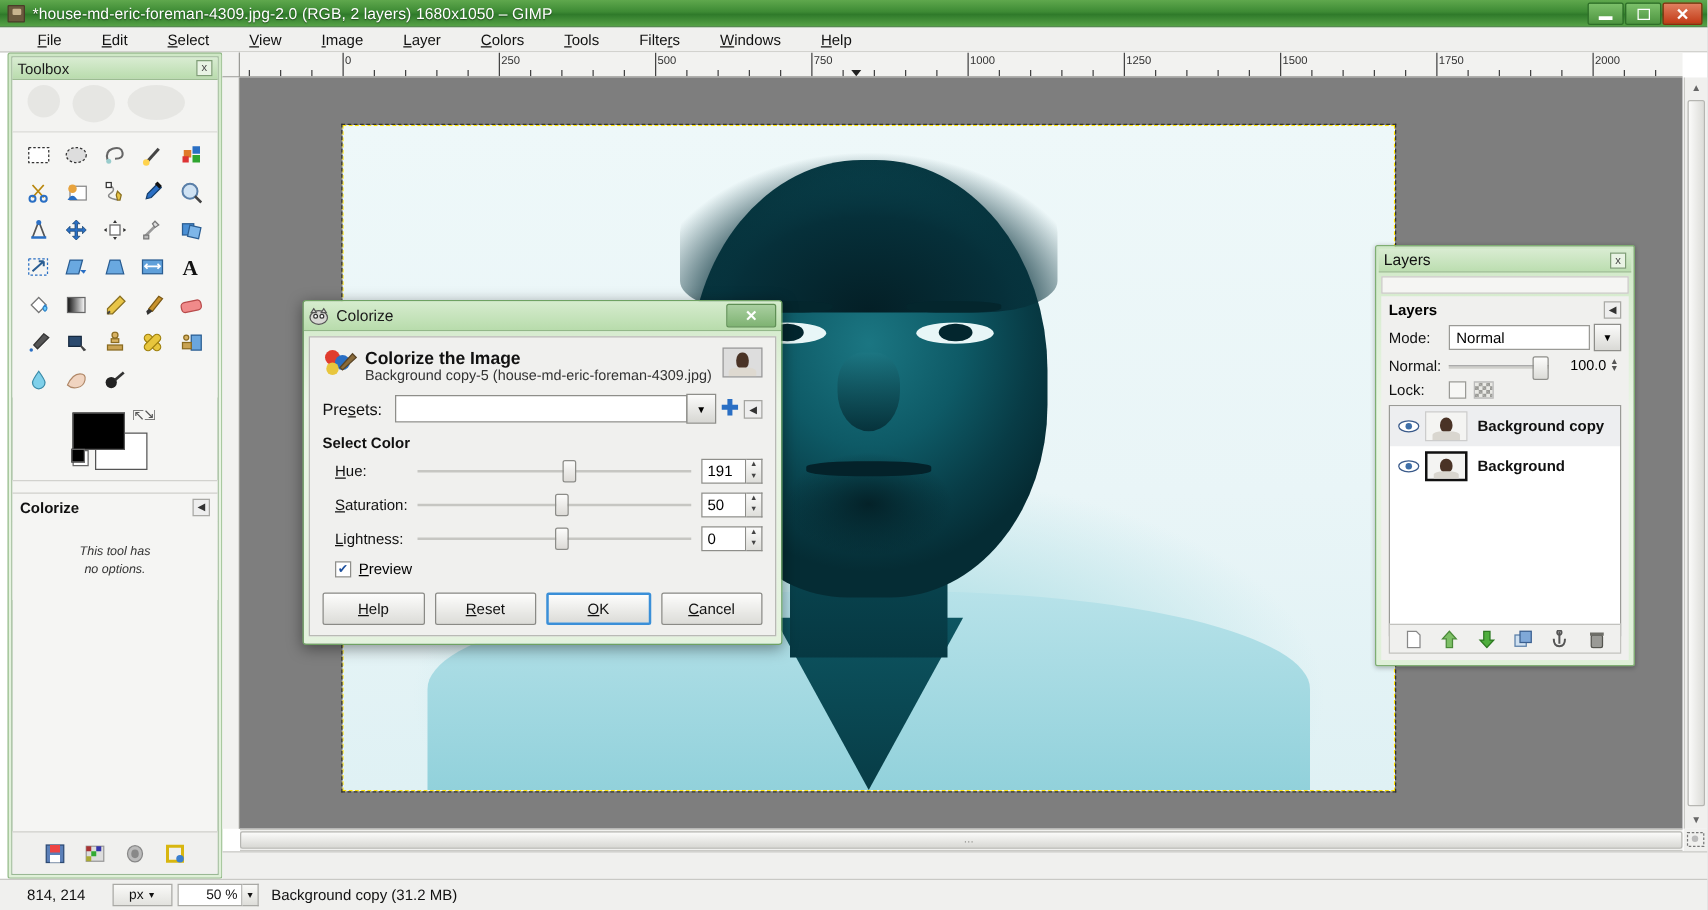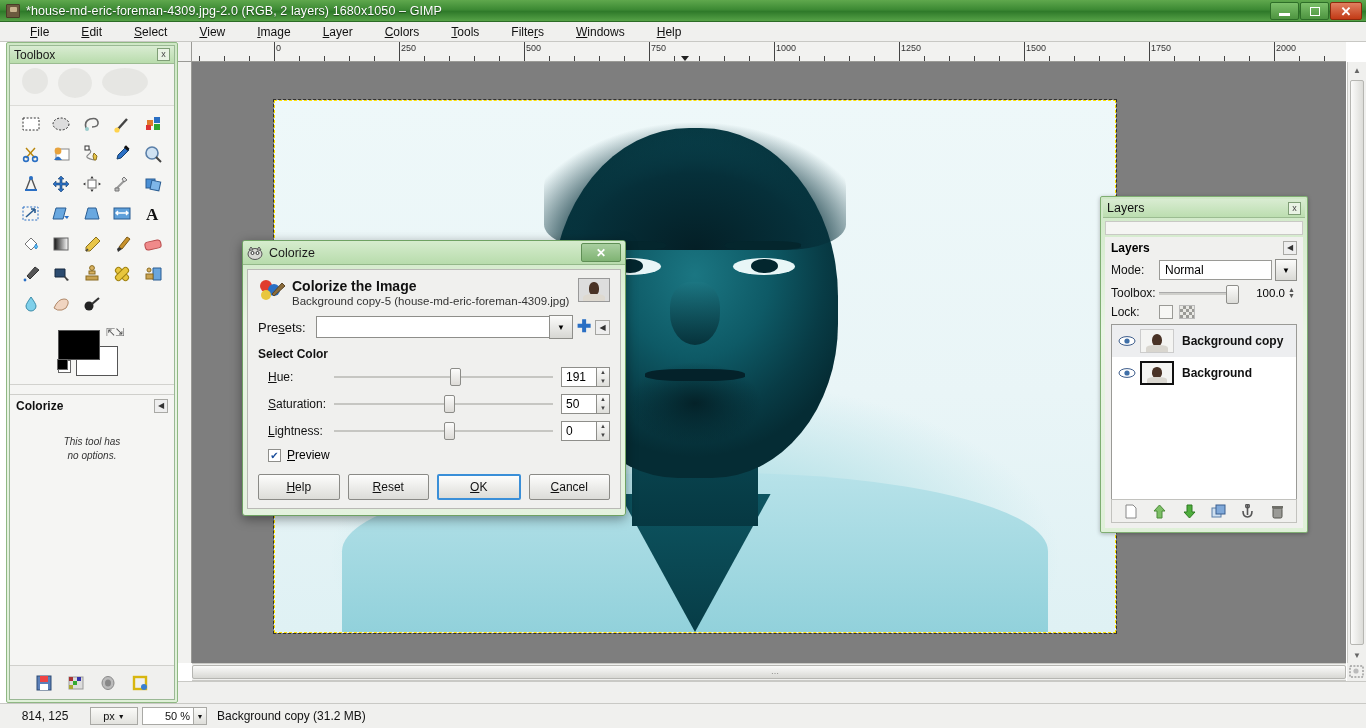--- a/index.html
+++ b/index.html
@@ -768,21 +768,21 @@
         <span class="tiny-btn">◀</span>
       </div>
 
       <div class="lay-row">
         <span class="lbl">Mode:</span>
         <span class="mode-combo">Normal</span>
         <span class="mode-arrow">▼</span>
       </div>
 
       <div class="lay-row">
-        <span class="lbl">Toolbox:</span>
+        <span class="lbl">Normal:</span>
         <span class="op-track">
           <span class="op-handle"></span>
         </span>
         <span class="op-val">100.0</span>
         <span class="op-spin">▲<br>▼</span>
       </div>
 
       <div class="lay-row">
         <span class="lbl">Lock:</span>
         <span class="lock-box"></span>
@@ -933,21 +933,21 @@
       <div class="btn-row">
         <span class="dbtn"><u class="mn">H</u>elp</span>
         <span class="dbtn"><u class="mn">R</u>eset</span>
         <span class="dbtn default"><u class="mn">O</u>K</span>
         <span class="dbtn"><u class="mn">C</u>ancel</span>
       </div>
     </div>
   </div>
 
   <div class="statusbar">
-    <span class="sb-pos">814, 125</span>
+    <span class="sb-pos">814, 214</span>
     <span class="sb-unit">
       <span>px</span>
       <span style="font-size:7px">▼</span>
     </span>
     <span class="sb-zoom">50 %</span>
     <span class="sb-zoom-btn">▼</span>
     <span class="sb-text">Background copy (31.2 MB)</span>
   </div>
 
 </div>

